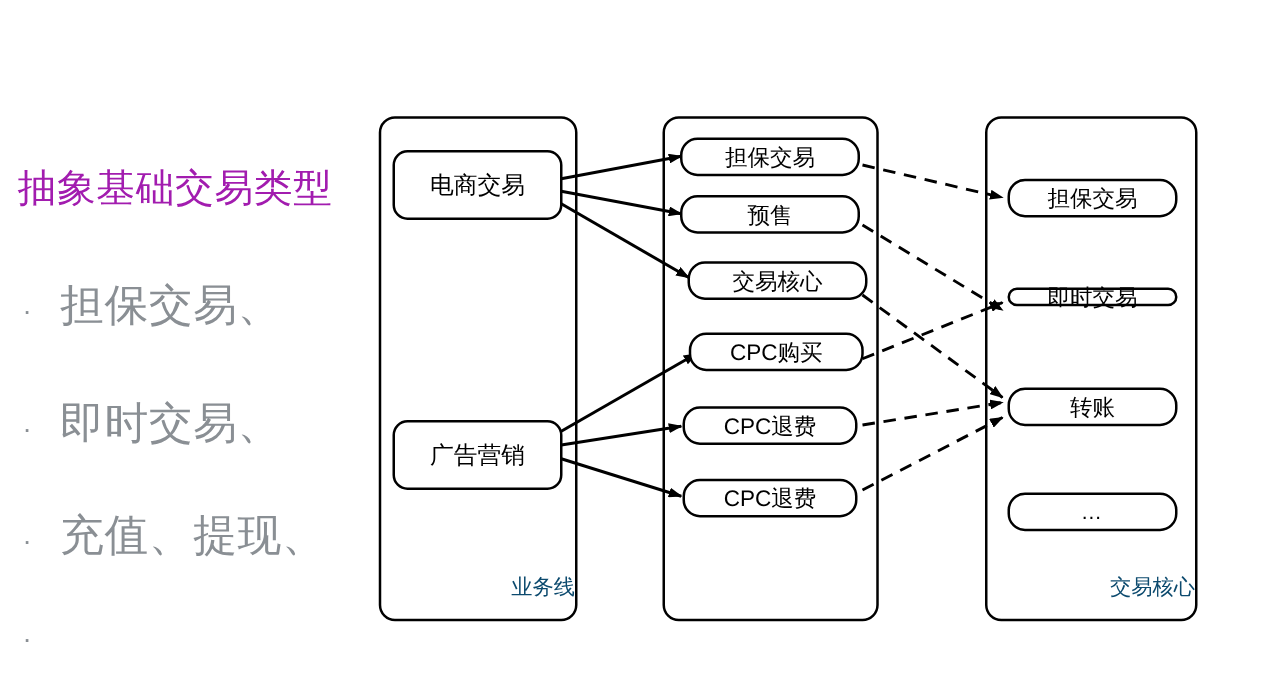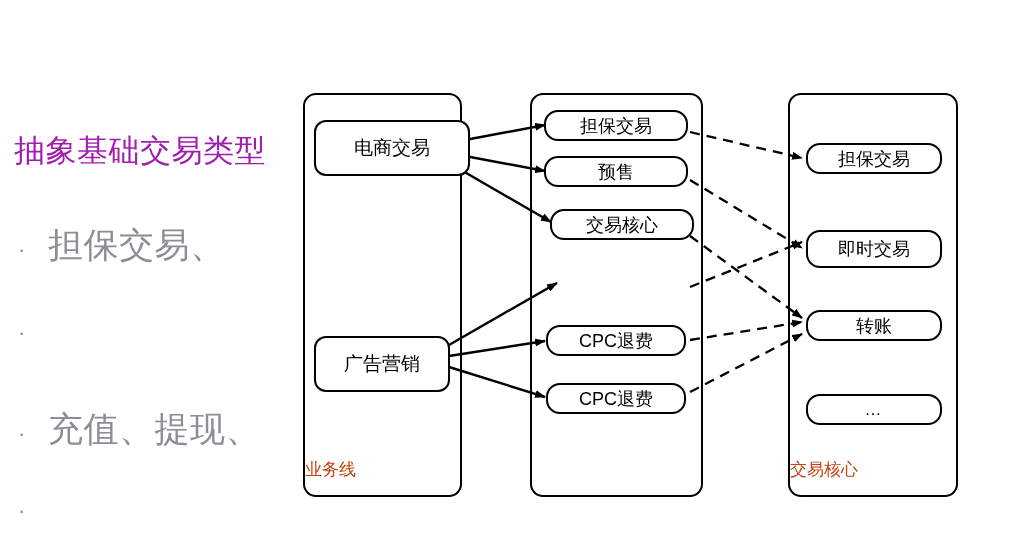--- a/index.html
+++ b/index.html
@@ -47,22 +47,22 @@
 
   .group-box{
     position:absolute;
     border:2.2px solid #000;
     border-radius:13px;
     background:#fff;
     box-sizing:border-box;
   }
   .group-label{
     position:absolute;
-    width:100%;text-align:left;
-    font-size:17px;color:#c2410c;
+    width:100%;text-align:right;
+    font-size:17px;color:#0c4a6e;
     bottom:14px;left:0;
   }
   .node{
     position:absolute;
     border:2.2px solid #000;
     border-radius:14px;
     background:#fff;
     box-sizing:border-box;
     display:flex;align-items:center;justify-content:center;
     font-size:18px;color:#000;
@@ -82,20 +82,21 @@
   <div class="left-panel">
     <div class="panel-title">抽象基础交易类型</div>
 
     <div class="bullet-row b0">
       <span class="bullet-dot">·</span>
       <span class="bullet-text">担保交易、</span>
     </div>
 
     <div class="bullet-row b1">
       <span class="bullet-dot">·</span>
+      <span class="bullet-text">即时交易、</span>
     </div>
 
     <div class="bullet-row b2">
       <span class="bullet-dot">·</span>
       <span class="bullet-text">充值、提现、</span>
     </div>
 
     <div class="bullet-row b3">
       <span class="bullet-dot">·</span>
     </div>
@@ -138,37 +139,38 @@
       <g stroke="#000" stroke-width="2.3" fill="none" stroke-dasharray="10,7" marker-end="url(#arrowDash)">
         <path d="M690,132 L802,158"></path>
         <path d="M690,180 L802,248"></path>
         <path d="M690,236 L802,318"></path>
         <path d="M690,287 L802,242"></path>
         <path d="M690,340 L802,322"></path>
         <path d="M690,392 L802,334"></path>
       </g>
     </svg>
 
-    <div class="node big" style="left:314px;top:120px;width:156px;height:56px;">电商交易</div>
+    <div class="node big" style="left:314px;top:120px;width:136px;height:56px;">电商交易</div>
 
     <div class="node big" style="left:314px;top:336px;width:136px;height:56px;">广告营销</div>
 
     <div class="node" style="left:544px;top:110px;width:144px;height:31px;">担保交易</div>
 
     <div class="node" style="left:544px;top:156px;width:144px;height:31px;text-align:center;">预售</div>
 
     <div class="node" style="left:550px;top:209px;width:144px;height:31px;">交易核心</div>
 
+    <div class="node" style="left:551px;top:266px;width:140px;height:31px;">CPC购买</div>
 
     <div class="node" style="left:546px;top:325px;width:140px;height:31px;">CPC退费</div>
 
     <div class="node" style="left:546px;top:383px;width:140px;height:31px;">CPC退费</div>
 
     <div class="node" style="left:806px;top:143px;width:136px;height:31px;">担保交易</div>
 
-    <div class="node" style="left:806px;top:230px;width:136px;height:38px;">即时交易</div>
+    <div class="node" style="left:806px;top:230px;width:136px;height:15px;">即时交易</div>
 
     <div class="node" style="left:806px;top:310px;width:136px;height:31px;">转账</div>
 
     <div class="node dots" style="left:806px;top:394px;width:136px;height:31px;">…</div>
 
   </div>
 </div>
 
 </body></html>

